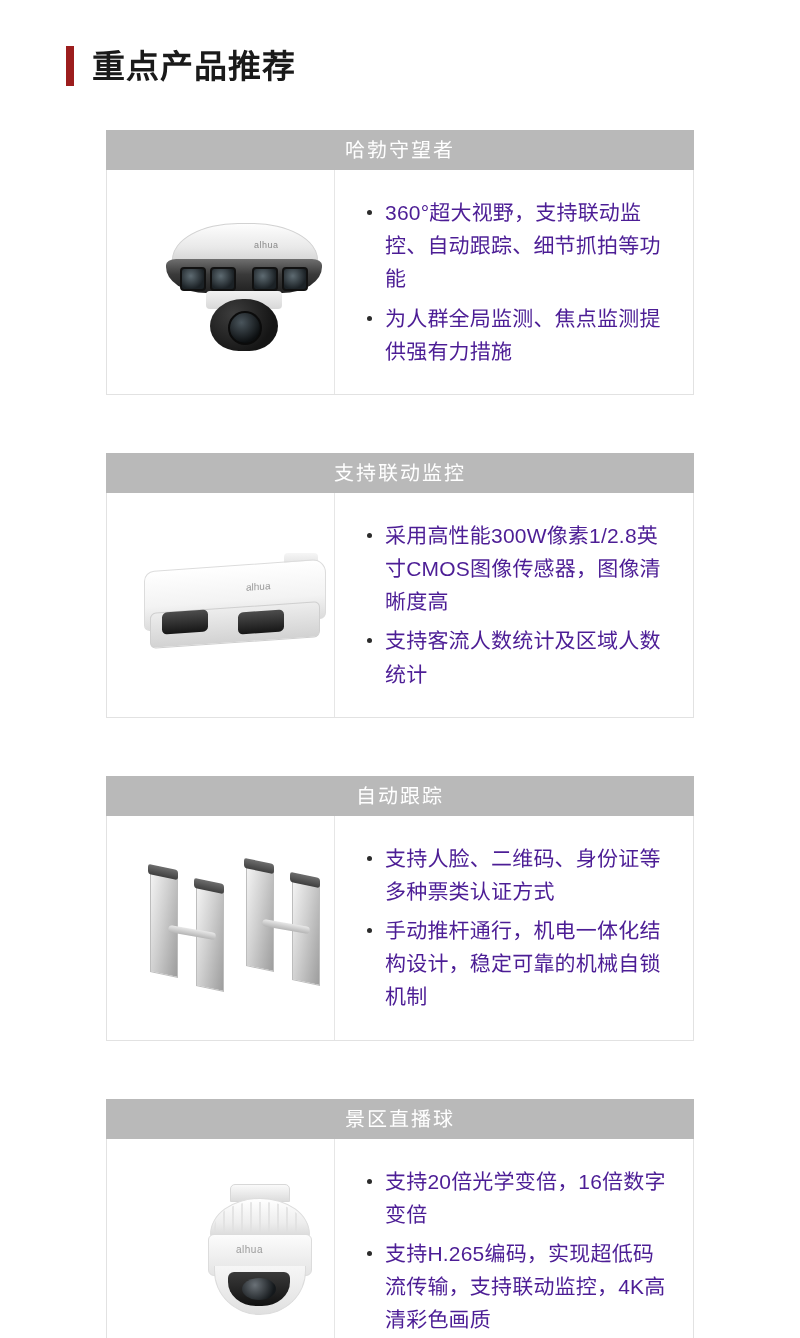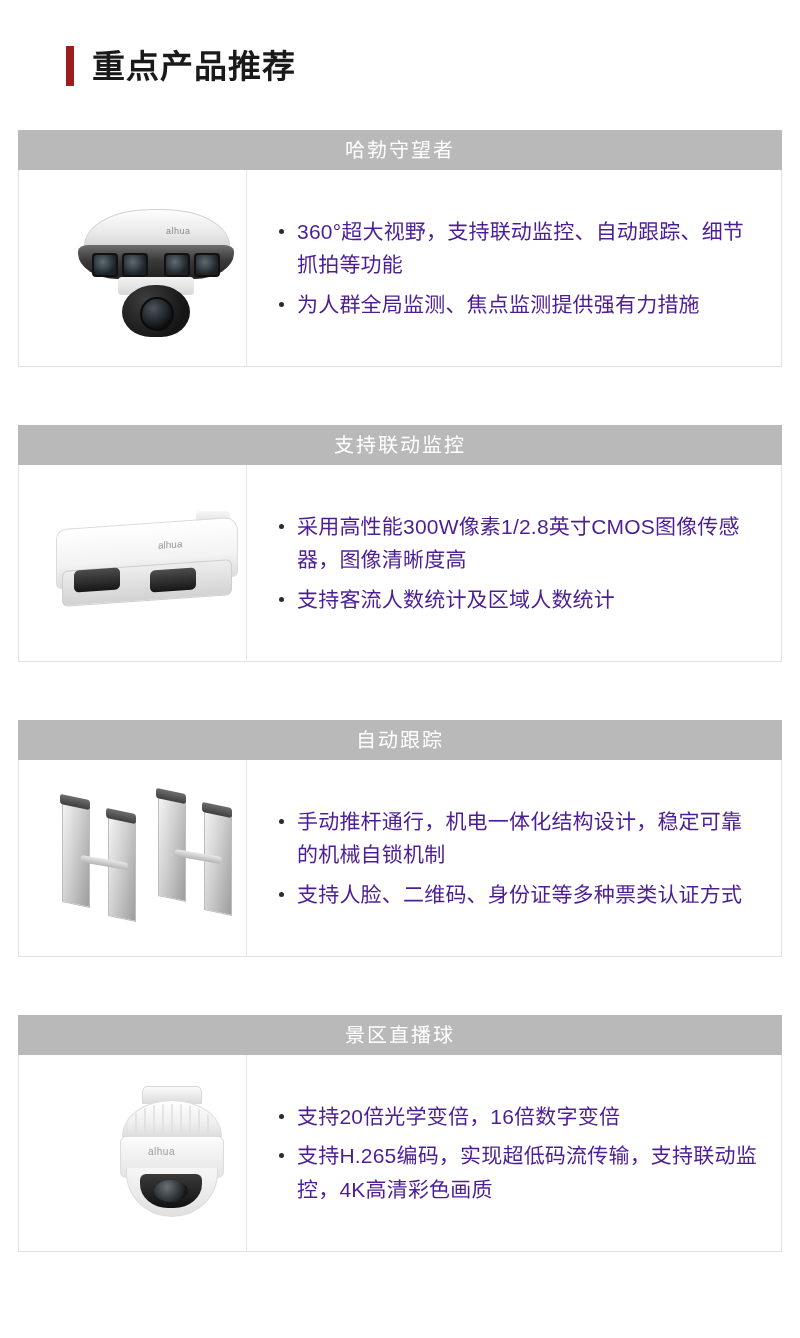--- a/index.html
+++ b/index.html
@@ -41,21 +41,21 @@
     letter-spacing: 1px;
     color: #1a1a1a;
     line-height: 1;
   }
 
   
   .cards {
     margin-top: 44px;
   }
   .card {
-    width: 764px;
+    width: 588px;
     margin: 0 auto 58px auto;
   }
   .card:last-child {
     margin-bottom: 0;
   }
   .card-title {
     height: 40px;
     line-height: 40px;
     background: #b9b9b9;
     color: #ffffff;
@@ -358,22 +358,22 @@
             <div class="top t1"></div>
             <div class="top t2"></div>
             <div class="top t3"></div>
             <div class="top t4"></div>
             <div class="arm a1"></div>
             <div class="arm a2"></div>
           </div>
         </div>
         <div class="card-text">
           <ul class="bullet-list">
+            <li class="bullet-item">支持人脸、二维码、身份证等多种票类认证方式</li>
             <li class="bullet-item">手动推杆通行，机电一体化结构设计，稳定可靠的机械自锁机制</li>
-            <li class="bullet-item">支持人脸、二维码、身份证等多种票类认证方式</li>
           </ul>
         </div>
       </div>
     </div>
 
     <div class="card">
       <div class="card-title">景区直播球</div>
       <div class="card-body">
         <div class="card-media">
           <div class="device dev-dome">

